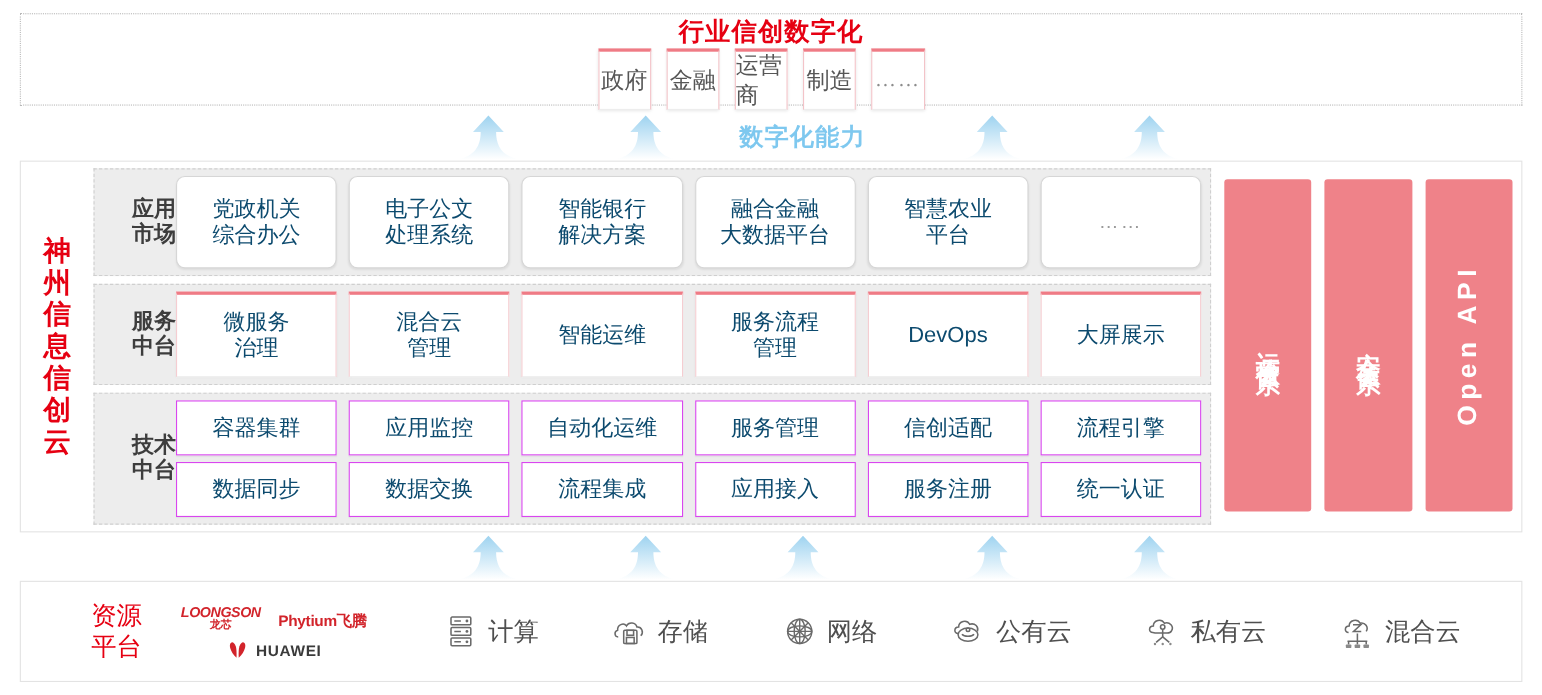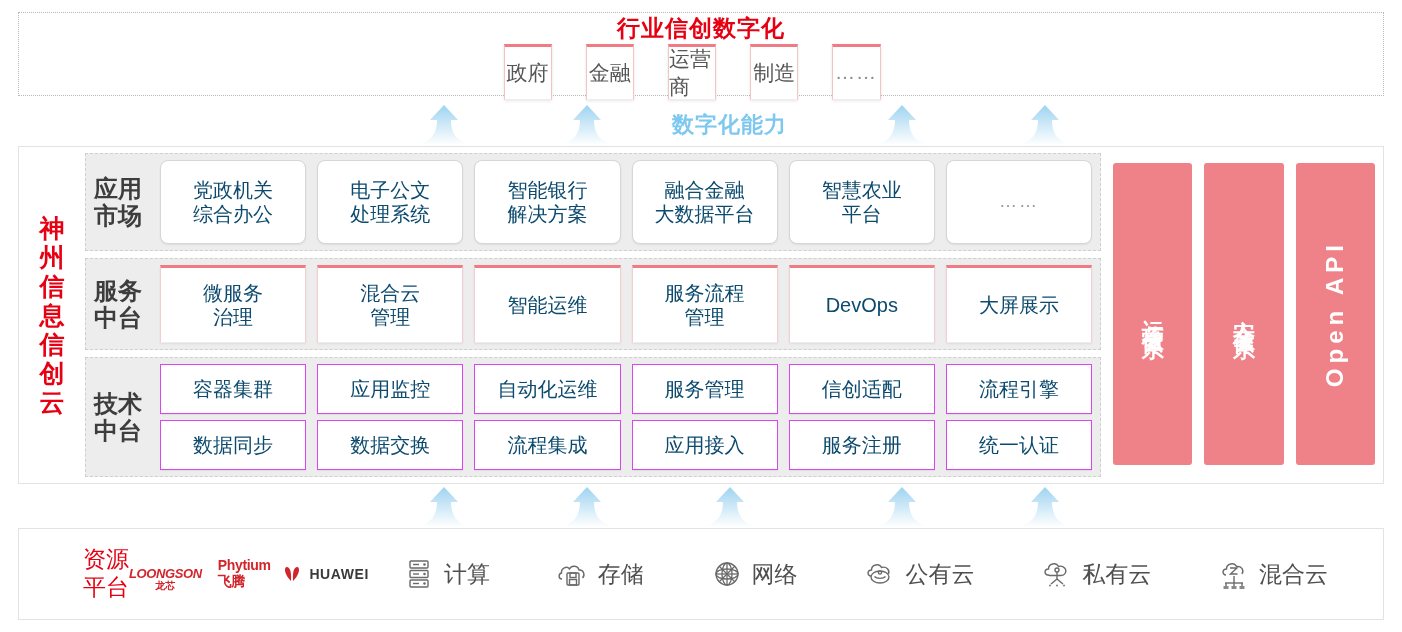--- a/index.html
+++ b/index.html
@@ -38,21 +38,21 @@
     text-align: center;
     font-size: 23px;
     font-weight: bold;
     color: #e60012;
     letter-spacing: 1px;
     flex: none;
   }
   .industry-cards {
     flex: 1;
     display: flex;
-    gap: 34px;
+    gap: 14px;
     padding-right: 18px;
     height: 56px;
     font-family: Liberation Serif, serif;
   }
   .industry-card {
     flex: 1;
     background: #ffffff;
     border-top: 3px solid #ef7b85;
     border-left: 1px solid #f3c3c8;
     border-right: 1px solid #f3c3c8;
@@ -144,22 +144,22 @@
     align-items: center;
     padding: 6px 8px;
   }
   .layer.app    { height: 98px; }
   .layer.svc    { height: 92px; }
   .layer.tech   { flex: 1; }
 
   .layer-label {
     width: 66px;
     flex: none;
-    text-align: left;
-    font-size: 24px;
+    text-align: right;
+    font-size: 20px;
     font-weight: bold;
     color: #3d3d3d;
     line-height: 1.14;
   }
   .layer-cards {
     flex: 1;
     display: flex;
     gap: 11px;
     height: 100%;
     min-width: 0;
@@ -259,21 +259,21 @@
     text-align: right;
     font-size: 23px;
     font-weight: normal;
     color: #e60012;
     line-height: 1.2;
   }
   .vendor-logos {
     width: 240px;
     flex: none;
     display: flex;
-    flex-direction: row;
+    flex-direction: column;
     align-items: center;
     justify-content: center;
     gap: 9px;
   }
   .vendor-row1 {
     display: flex;
     align-items: flex-end;
     gap: 16px;
   }
   .logo-loongson {

